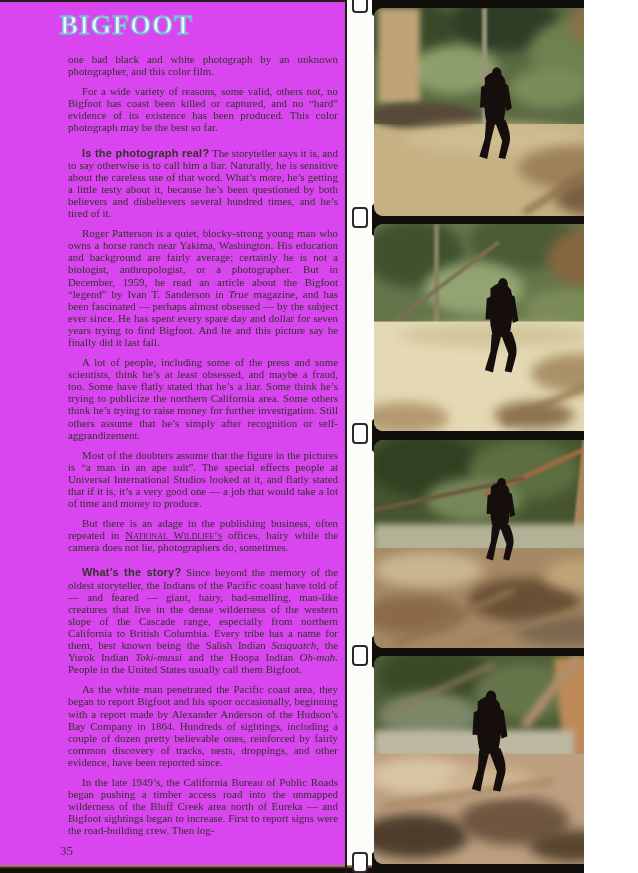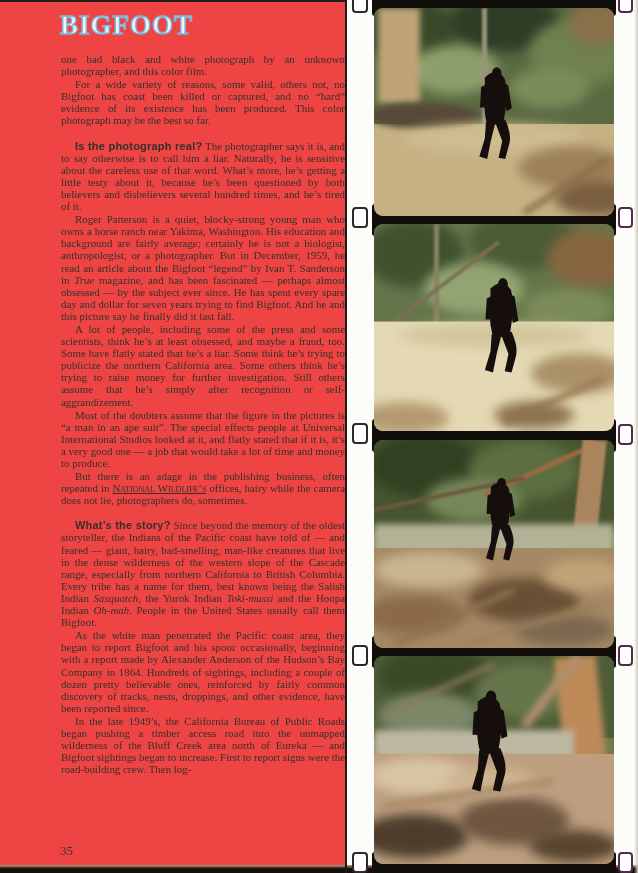--- a/index.html
+++ b/index.html
@@ -1,40 +1,40 @@
 <!DOCTYPE html>
 <html><head>
 <meta charset="utf-8">
 <style>
   html,body{margin:0;padding:0;}
   .page{
     position:relative;
-    width:638px;height:873px;
-    background:#ef4444;
+    width:584px;height:873px;
+    background:#d946ef;
     overflow:hidden;
     font-family:"Liberation Serif", serif;
   }
   .top-rule{position:absolute;top:0;left:0;width:100%;height:2px;background:#221f1a;}
   .bottom-rule{position:absolute;bottom:0;left:0;width:100%;height:8px;
     background:linear-gradient(#c99e83, #17100a 45%);}
   
   .article{position:absolute;left:60px;top:12px;width:286px;}
   .mag-title{
     font-family:"Liberation Serif", serif;
     font-weight:bold;
     font-size:27px;
     line-height:26px;
     letter-spacing:1px;
     color:#eef6fb;
     -webkit-text-stroke:1.4px #7fb3d6;
     text-shadow:0 0 1px #a8cce4;
     margin:0 0 15px 0;
   }
   .body-text{font-size:10.9px;line-height:12.1px;color:#33312c;text-align:justify;}
-  .body-text p{margin:1px;text-indent:14px;}
+  .body-text p{margin:8px;text-indent:14px;}
   .body-text p.noindent{text-indent:0;}
   .body-text p.gap{margin-top:13px;}
   .lead{font-family:"Liberation Sans", sans-serif;font-weight:bold;font-size:11px;letter-spacing:.2px;}
   .i{font-style:italic;}
   .sc{font-variant:small-caps;text-decoration:underline;}
   .page-number{position:absolute;left:60px;top:843px;font-size:13px;color:#3a3833;}
   
   .filmstrip{position:absolute;left:345px;top:0;width:293px;height:873px;background:#fcfcf8;}
   .film-left-line{position:absolute;left:0;top:0;width:2px;height:873px;background:#1b1b1b;z-index:5;}
   .film-right-shade{position:absolute;right:0;top:0;width:4px;height:873px;
@@ -73,21 +73,21 @@
         <path d="M-15,-2 L1,-2 L-7,30 L-13,60 L-26,56 L-17,26 Z"></path>
       </g>
     </defs>
   </svg>
 
   <div class="article">
     <h1 class="mag-title">BIGFOOT</h1>
     <div class="body-text">
         <p class="noindent"><span>one bad black and white photograph by an unknown photographer, and this color film.</span></p>
         <p><span>For a wide variety of reasons, some valid, others not, no Bigfoot has coast been killed or captured, and no “hard” evidence of its existence has been produced. This color photograph may be the best so far.</span></p>
-        <p class="gap"><span class="lead">Is the photograph real?</span><span> The photographer says it is, and to say otherwise is to call him a liar. Naturally, he is sensitive about the careless use of that word. What’s more, he’s getting a little testy about it, because he’s been questioned by both believers and disbelievers several hundred times, and he’s tired of it.</span></p>
+        <p class="gap"><span class="lead">Is the photograph real?</span><span> The storyteller says it is, and to say otherwise is to call him a liar. Naturally, he is sensitive about the careless use of that word. What’s more, he’s getting a little testy about it, because he’s been questioned by both believers and disbelievers several hundred times, and he’s tired of it.</span></p>
         <p><span>Roger Patterson is a quiet, blocky-strong young man who owns a horse ranch near Yakima, Washington. His education and background are fairly average; certainly he is not a biologist, anthropologist, or a photographer. But in December, 1959, he read an article about the Bigfoot “legend” by Ivan T. Sanderson in </span><span class="i">True</span><span> magazine, and has been fascinated — perhaps almost obsessed — by the subject ever since. He has spent every spare day and dollar for seven years trying to find Bigfoot. And he and this picture say he finally did it last fall.</span></p>
         <p><span>A lot of people, including some of the press and some scientists, think he’s at least obsessed, and maybe a fraud, too. Some have flatly stated that he’s a liar. Some think he’s trying to publicize the northern California area. Some others think he’s trying to raise money for further investigation. Still others assume that he’s simply after recognition or self-aggrandizement.</span></p>
         <p><span>Most of the doubters assume that the figure in the pictures is “a man in an ape suit”. The special effects people at Universal International Studios looked at it, and flatly stated that if it is, it’s a very good one — a job that would take a lot of time and money to produce.</span></p>
         <p><span>But there is an adage in the publishing business, often repeated in </span><span class="sc">National Wildlife’s</span><span> offices, hairy while the camera does not lie, photographers do, sometimes.</span></p>
         <p class="gap"><span class="lead">What’s the story?</span><span> Since beyond the memory of the oldest storyteller, the Indians of the Pacific coast have told of — and feared — giant, hairy, bad-smelling, man-like creatures that live in the dense wilderness of the western slope of the Cascade range, especially from northern California to British Columbia. Every tribe has a name for them, best known being the Salish Indian </span><span class="i">Sasquatch</span><span>, the Yurok Indian </span><span class="i">Toki-mussi</span><span> and the Hoopa Indian </span><span class="i">Oh-mah</span><span>. People in the United States usually call them Bigfoot.</span></p>
         <p><span>As the white man penetrated the Pacific coast area, they began to report Bigfoot and his spoor occasionally, beginning with a report made by Alexander Anderson of the Hudson’s Bay Company in 1864. Hundreds of sightings, including a couple of dozen pretty believable ones, reinforced by fairly common discovery of tracks, nests, droppings, and other evidence, have been reported since.</span></p>
         <p><span>In the late 1949’s, the California Bureau of Public Roads began pushing a timber access road into the unmapped wilderness of the Bluff Creek area north of Eureka — and Bigfoot sightings began to increase. First to report signs were the road-building crew. Then log-</span></p>
       </div>
   </div>
   <div class="page-number">35</div>

